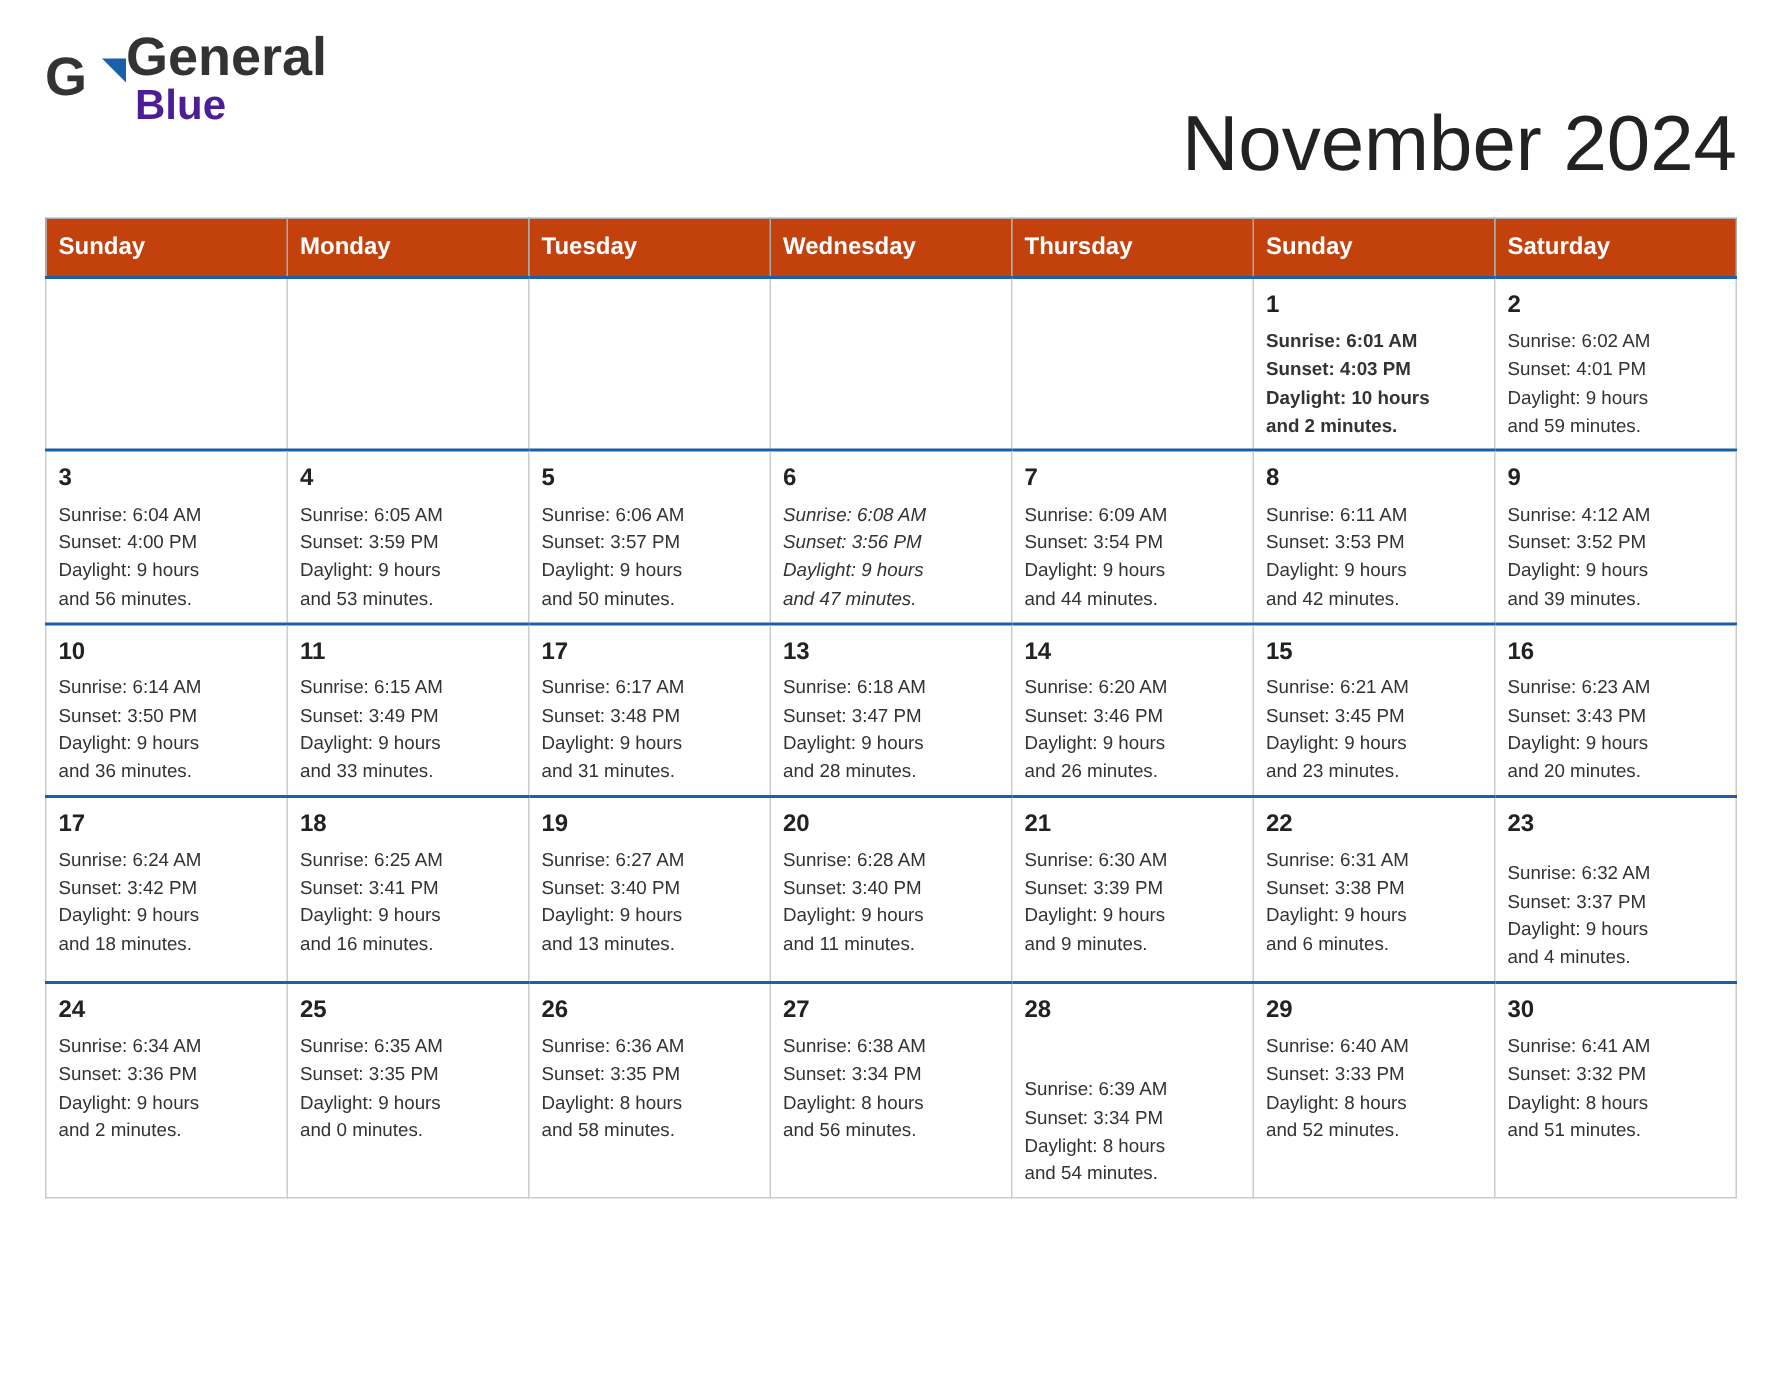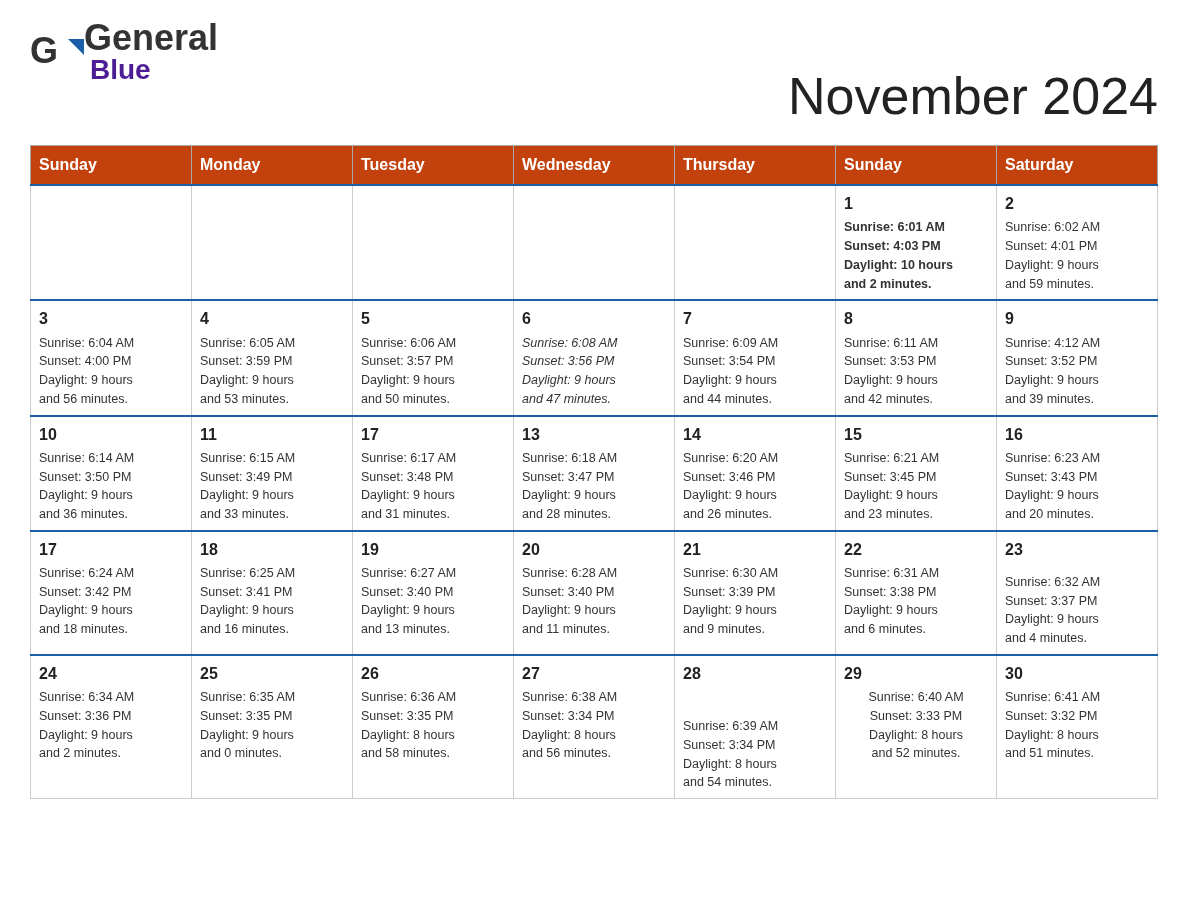--- a/index.html
+++ b/index.html
@@ -328,21 +328,21 @@
         </td>
         <td>
           <span class="day-number">28</span>
           <div class="day-info" style="white-space: pre-line; margin-top: 32px;">Sunrise: 6:39 AM
 Sunset: 3:34 PM
 Daylight: 8 hours
 and 54 minutes.</div>
         </td>
         <td>
           <span class="day-number">29</span>
-          <div class="day-info" style="white-space: pre-line; text-align: center;">Sunrise: 6:40 AM
+          <div class="day-info" style="white-space: pre-line;">Sunrise: 6:40 AM
 Sunset: 3:33 PM
 Daylight: 8 hours
 and 52 minutes.</div>
         </td>
         <td>
           <span class="day-number">30</span>
           <div class="day-info" style="white-space: pre-line;">Sunrise: 6:41 AM
 Sunset: 3:32 PM
 Daylight: 8 hours
 and 51 minutes.</div>

